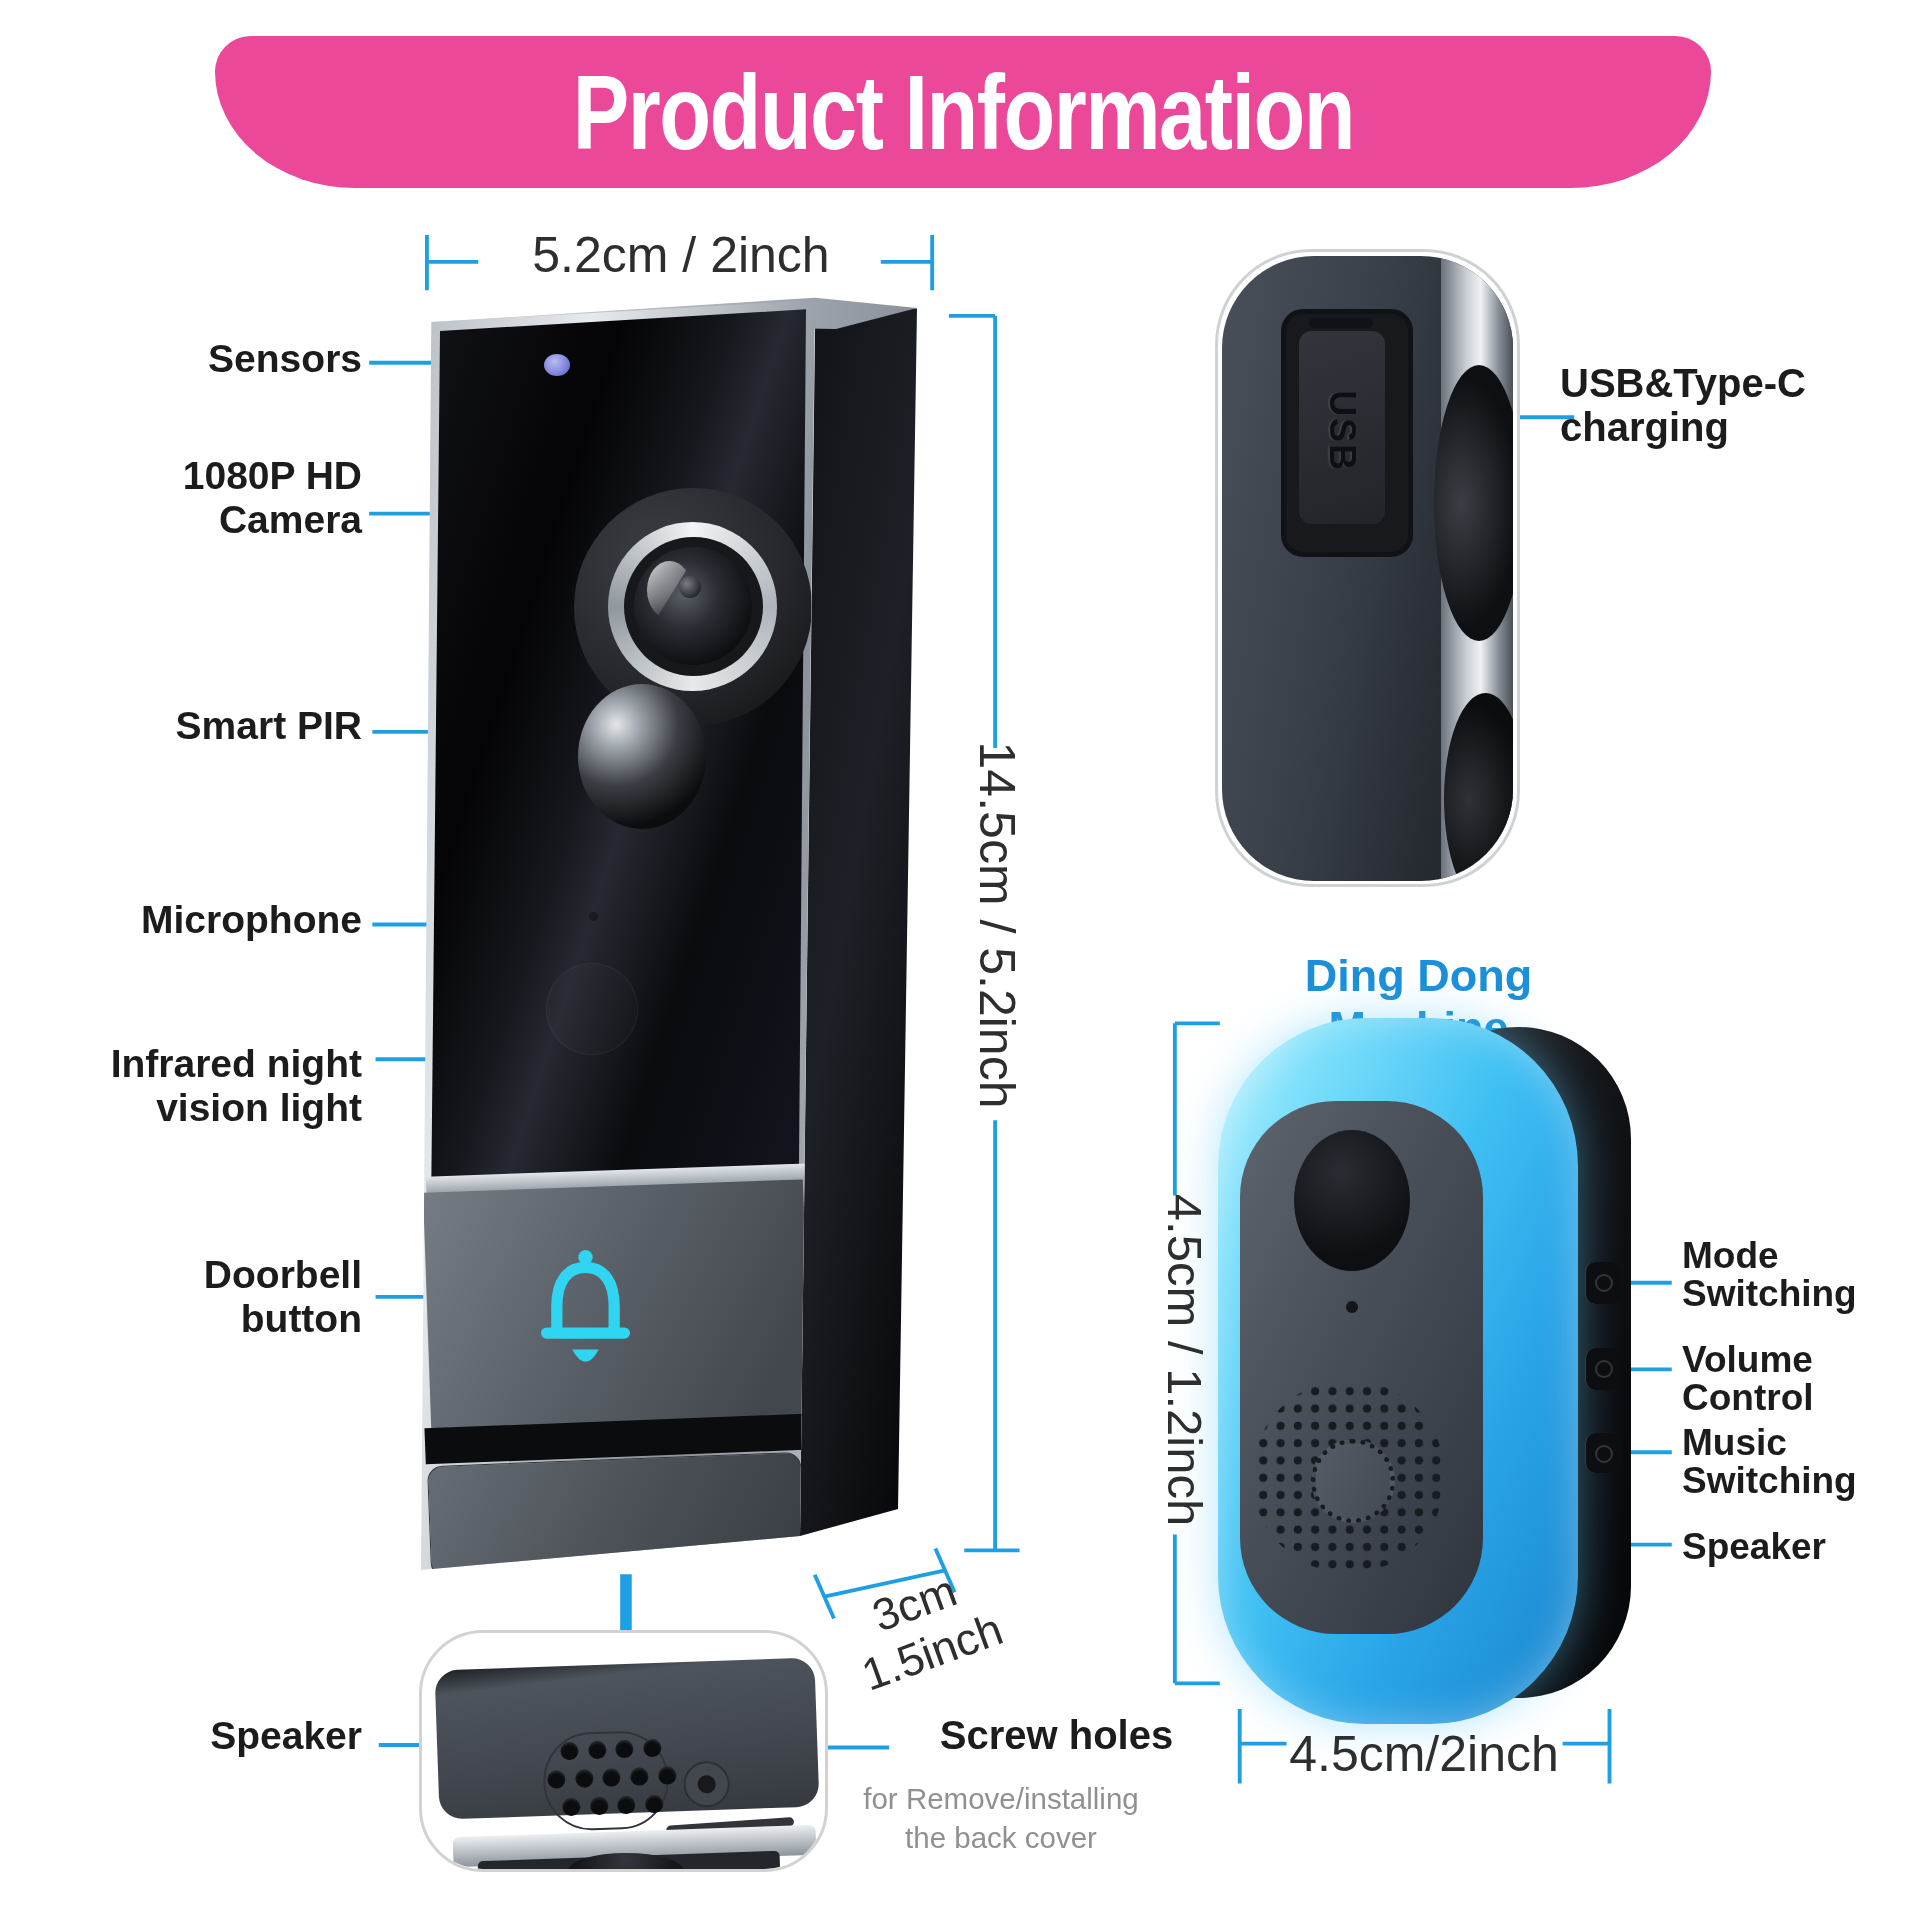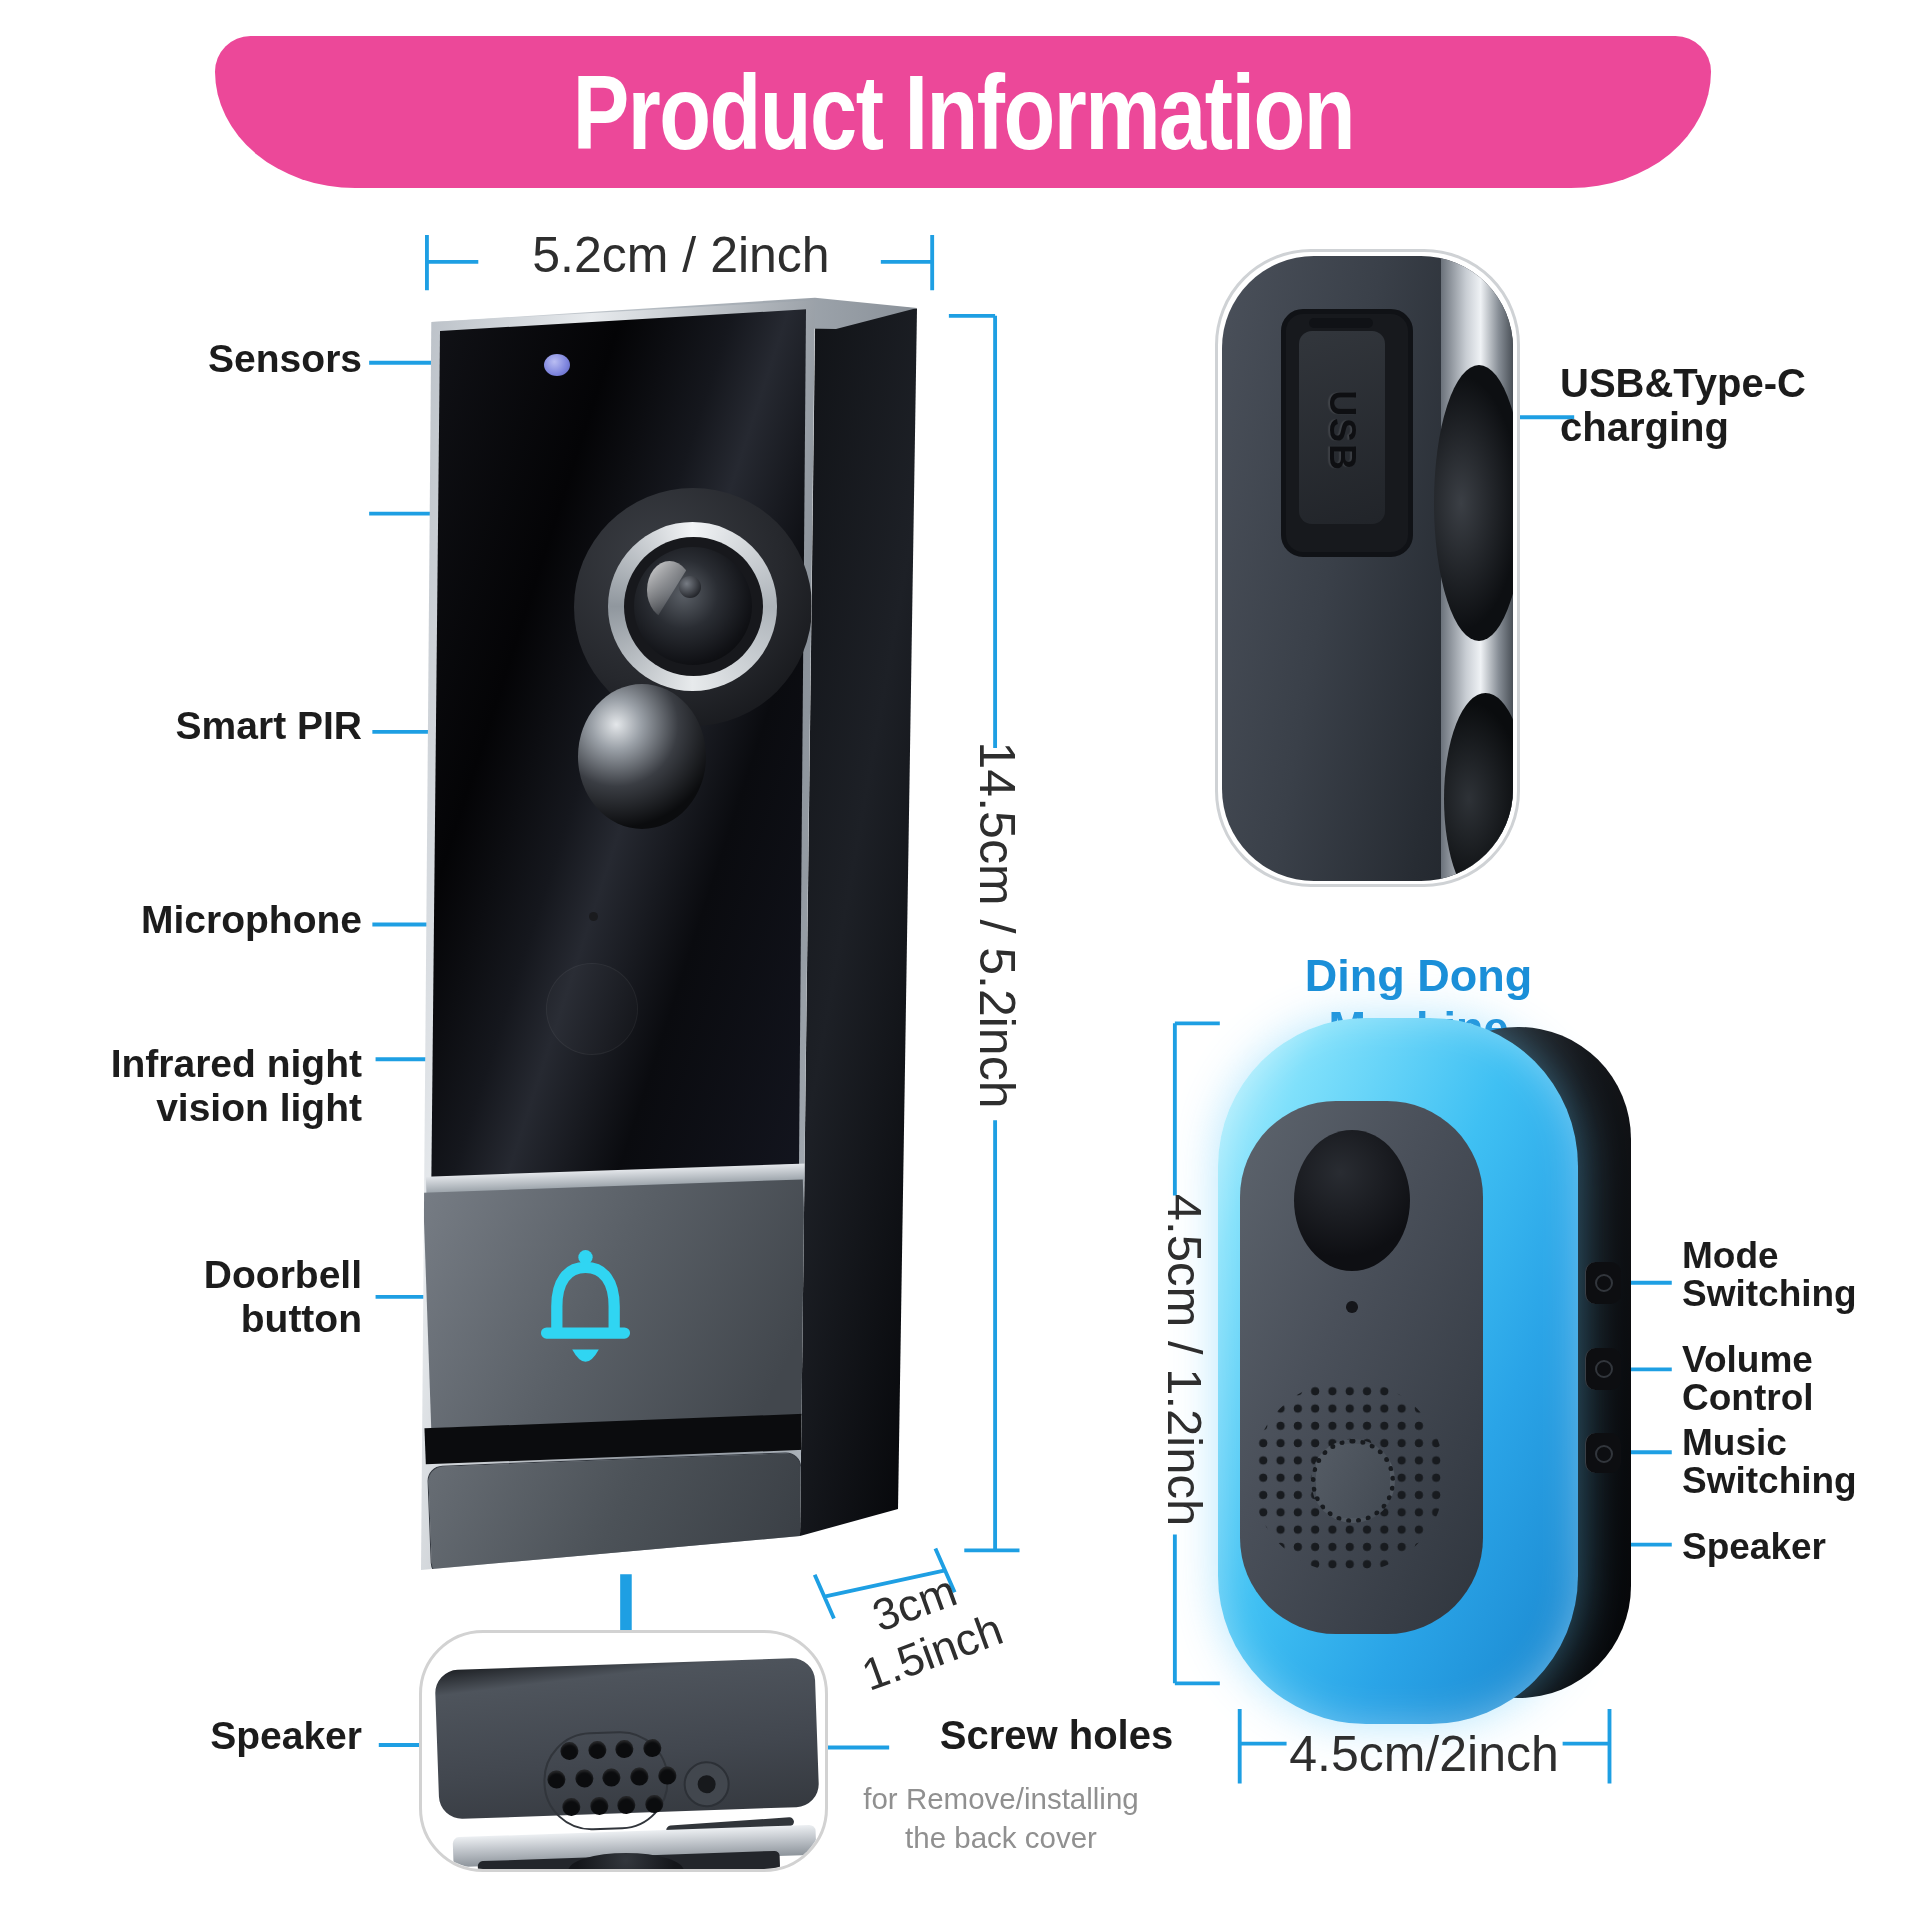--- a/index.html
+++ b/index.html
@@ -196,20 +196,24 @@
   </div>
 
   <div class="abs dim" style="left:514px;top:226px;width:334px;">5.2cm / 2inch</div>
   <div class="abs dim rot90" style="left:772px;top:896px;width:449px;">14.5cm / 5.2inch</div>
   <div class="abs" style="left:827px;top:1576px;width:193px;transform:rotate(-20deg);text-align:center;">
     <div class="dim" style="font-size:45px;">3cm</div>
     <div class="dim" style="font-size:45px;">1.5inch</div>
   </div>
 
   <div class="abs lbl lbl-r" style="left:96px;top:337px;width:266px;text-align:right;">Sensors</div>
+  <div class="abs lbl lbl-r" style="left:96px;top:454px;width:266px;">
+    <div>1080P HD</div>
+    <div>Camera</div>
+  </div>
   <div class="abs lbl lbl-r" style="left:96px;top:704px;width:266px;">Smart PIR</div>
   <div class="abs lbl lbl-r" style="left:96px;top:898px;width:266px;">Microphone</div>
   <div class="abs lbl lbl-r" style="left:96px;top:1253px;width:266px;">
     <div>Doorbell</div>
     <div>button</div>
   </div>
   <div class="abs lbl lbl-r" style="left:96px;top:1042px;width:266px;">
     <div>Infrared night</div>
     <div>vision light</div>
   </div>

